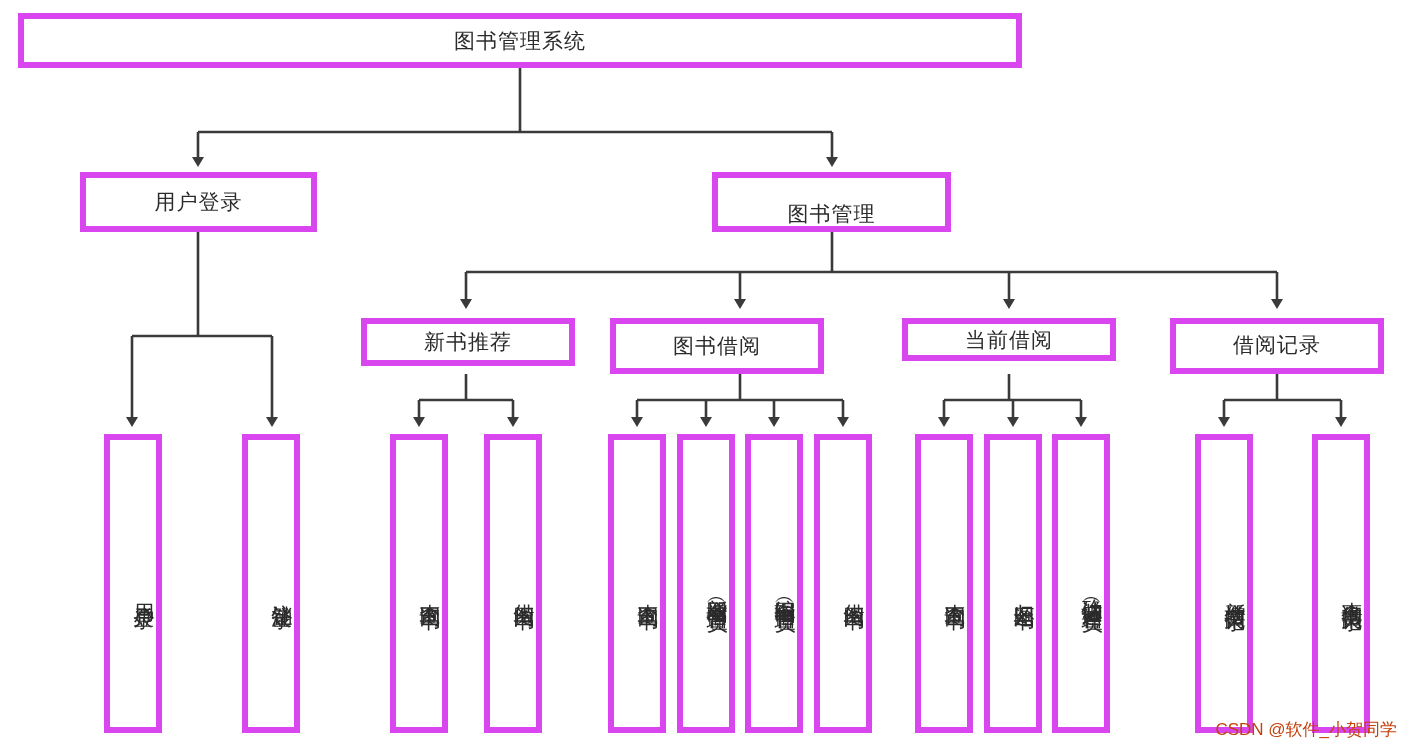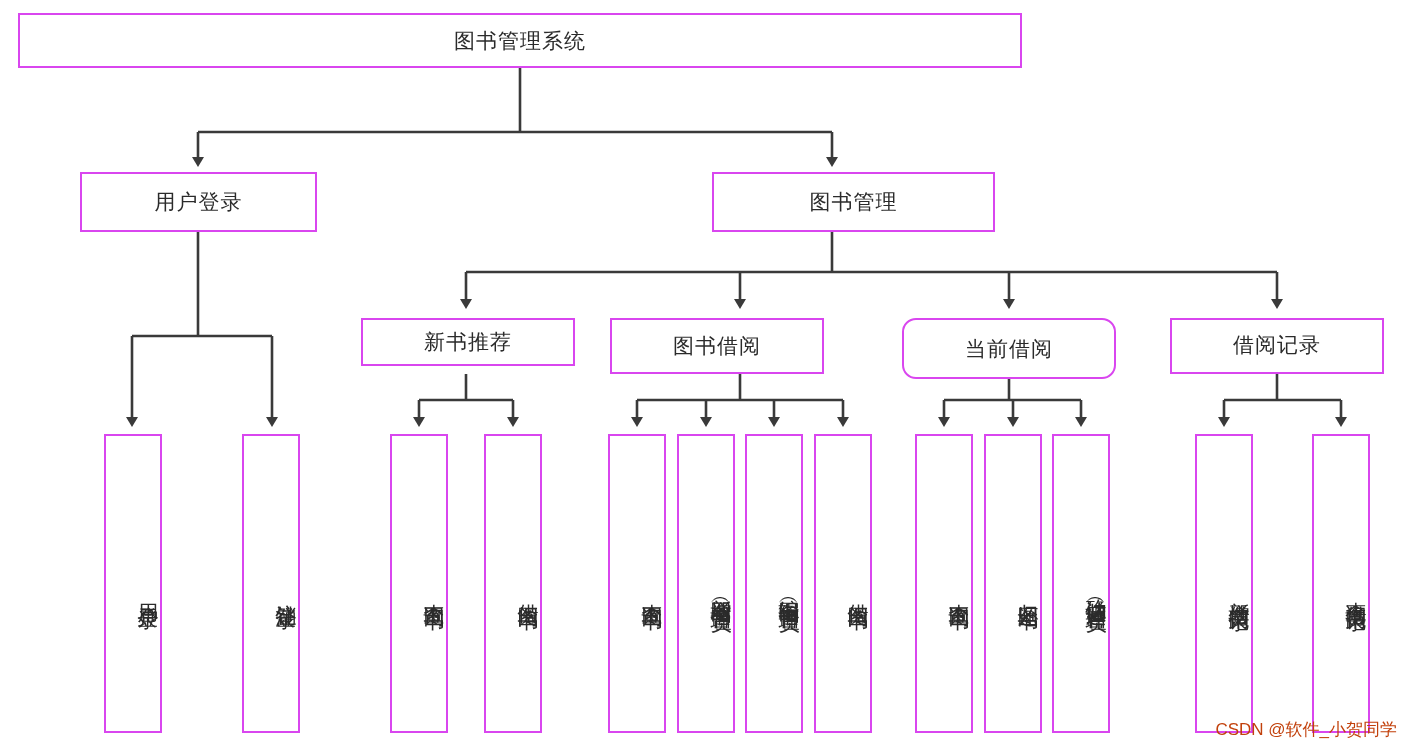--- a/index.html
+++ b/index.html
@@ -23,21 +23,21 @@
     left: 0;
     top: 0;
     width: 1405px;
     height: 747px;
     pointer-events: none;
   }
   .node {
     position: absolute;
     box-sizing: border-box;
     background: #ffffff;
-    border: 2px solid #d946ef;
+    border: 6px solid #d946ef;
     display: flex;
     align-items: center;
     justify-content: center;
     color: #2b2b2b;
   }
   .node.horiz {
     font-size: 21px;
     letter-spacing: 1px;
     line-height: 1.2;
   }
@@ -121,31 +121,31 @@
     </g>
   </svg>
 
   <div class="node horiz" style="left:18px; top:13px; width:1004px; height:55px;">
     <span>图书管理系统</span>
   </div>
 
   <div class="node horiz" style="left:80px; top:172px; width:237px; height:60px;">
     <span>用户登录</span>
   </div>
-  <div class="node horiz" style="left:712px; top:172px; width:283px; height:60px;">
+  <div class="node horiz" style="left:712px; top:172px; width:239px; height:60px;align-items:flex-end;">
     <span>图书管理</span>
   </div>
 
   <div class="node horiz" style="left:361px; top:318px; width:214px; height:48px;">
     <span>新书推荐</span>
   </div>
   <div class="node horiz" style="left:610px; top:318px; width:214px; height:56px;">
     <span>图书借阅</span>
   </div>
-  <div class="node horiz" style="left:902px; top:318px; width:214px; height:61px;border-radius:14px;">
+  <div class="node horiz" style="left:902px; top:318px; width:214px; height:43px;">
     <span>当前借阅</span>
   </div>
   <div class="node horiz" style="left:1170px; top:318px; width:214px; height:56px;font-family:Liberation Serif, serif;">
     <span>借阅记录</span>
   </div>
 
   <div class="node vert" style="left:104px; top:434px; width:58px; height:299px;">
     <span class="vlabel">用户登录</span>
   </div>
   <div class="node vert" style="left:242px; top:434px; width:58px; height:299px;">

